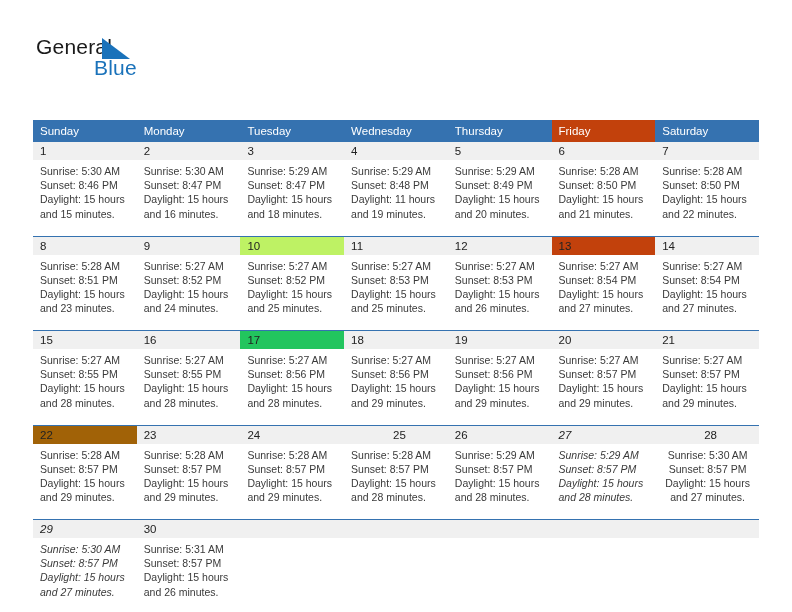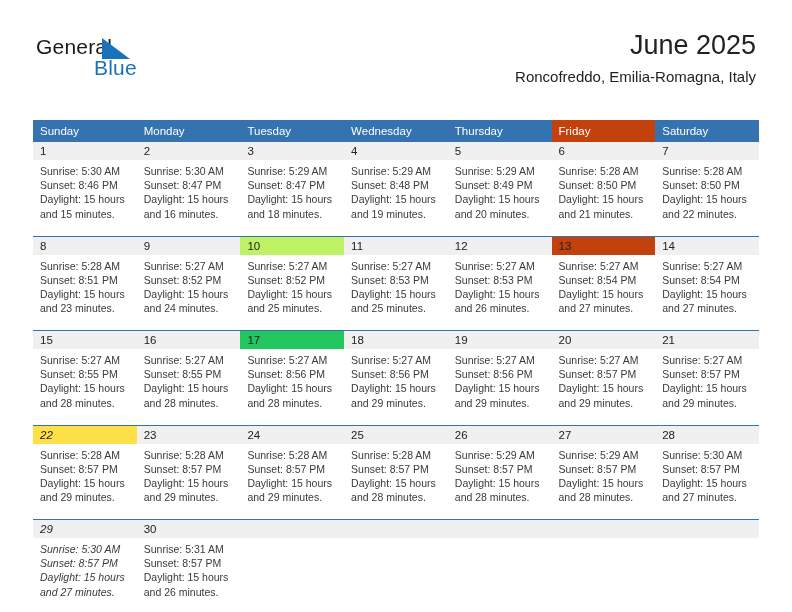--- a/index.html
+++ b/index.html
@@ -174,24 +174,20 @@
     <div class="logo">
       <span class="logo-general">General</span>
       <span class="logo-mark">
         <svg width="28" height="21" viewBox="0 0 28 21" xmlns="http://www.w3.org/2000/svg">
           <polygon points="0,0 0,21 28,21" fill="#1a72ba"></polygon>
         </svg>
       </span>
       <span class="logo-blue">Blue</span>
     </div>
 
-    <div class="title-block">
-      <div class="cal-title">June 2025</div>
-      <div class="cal-subtitle">Roncofreddo, Emilia-Romagna, Italy</div>
-    </div>
 
   </div>
 
   <table class="calendar">
     <thead>
       <tr>
         <th style="background: rgb(53, 114, 176); color: rgb(255, 255, 255);">Sunday</th>
         <th style="background: rgb(53, 114, 176); color: rgb(255, 255, 255);">Monday</th>
         <th style="background: rgb(53, 114, 176); color: rgb(255, 255, 255);">Tuesday</th>
         <th style="background: rgb(53, 114, 176); color: rgb(255, 255, 255);">Wednesday</th>
@@ -231,21 +227,21 @@
                 <div class="daylight-line">Daylight: 15 hours and 18 minutes.</div>
               </div>
             </div>
           </td>
           <td>
             <div class="cell">
               <div class="daynum-band" style="background: rgb(240, 240, 240);">4</div>
               <div class="cell-body" style="color: rgb(58, 58, 58);">
                 <div>Sunrise: 5:29 AM</div>
                 <div>Sunset: 8:48 PM</div>
-                <div class="daylight-line">Daylight: 15 hours and 19 minutes.</div>
+                <div class="daylight-line">Daylight: 11 hours and 19 minutes.</div>
               </div>
             </div>
           </td>
           <td>
             <div class="cell">
               <div class="daynum-band" style="background: rgb(240, 240, 240);">5</div>
               <div class="cell-body" style="color: rgb(58, 58, 58);">
                 <div>Sunrise: 5:29 AM</div>
                 <div>Sunset: 8:49 PM</div>
                 <div class="daylight-line">Daylight: 15 hours and 20 minutes.</div>
@@ -422,21 +418,21 @@
               </div>
             </div>
           </td>
         </tr>
         <tr class="spacer-row">
           <td colspan="7"></td>
         </tr>
         <tr class="week-row">
           <td style="border-top: 1px solid rgb(53, 114, 176);">
             <div class="cell">
-              <div class="daynum-band" style="background: #fde047; font-style: italic;">22</div>
+              <div class="daynum-band" style="background: #a16207;">22</div>
               <div class="cell-body" style="color: rgb(58, 58, 58);">
                 <div>Sunrise: 5:28 AM</div>
                 <div>Sunset: 8:57 PM</div>
                 <div class="daylight-line">Daylight: 15 hours and 29 minutes.</div>
               </div>
             </div>
           </td>
           <td style="border-top: 1px solid rgb(53, 114, 176);">
             <div class="cell">
               <div class="daynum-band" style="background: rgb(240, 240, 240);">23</div>
@@ -452,49 +448,49 @@
               <div class="daynum-band" style="background: rgb(240, 240, 240);">24</div>
               <div class="cell-body" style="color: rgb(58, 58, 58);">
                 <div>Sunrise: 5:28 AM</div>
                 <div>Sunset: 8:57 PM</div>
                 <div class="daylight-line">Daylight: 15 hours and 29 minutes.</div>
               </div>
             </div>
           </td>
           <td style="border-top: 1px solid rgb(53, 114, 176);">
             <div class="cell">
-              <div class="daynum-band" style="background: rgb(240, 240, 240);">25</div>
+              <div class="daynum-band" style="background: rgb(240, 240, 240); text-align: center;">25</div>
               <div class="cell-body" style="color: rgb(58, 58, 58);">
                 <div>Sunrise: 5:28 AM</div>
                 <div>Sunset: 8:57 PM</div>
                 <div class="daylight-line">Daylight: 15 hours and 28 minutes.</div>
               </div>
             </div>
           </td>
           <td style="border-top: 1px solid rgb(53, 114, 176);">
             <div class="cell">
               <div class="daynum-band" style="background: rgb(240, 240, 240);">26</div>
               <div class="cell-body" style="color: rgb(58, 58, 58);">
                 <div>Sunrise: 5:29 AM</div>
                 <div>Sunset: 8:57 PM</div>
                 <div class="daylight-line">Daylight: 15 hours and 28 minutes.</div>
               </div>
             </div>
           </td>
-          <td style="border-top: 1px solid rgb(53, 114, 176);">
+          <td style="border-top: 1px solid rgb(53, 114, 176); font-style: italic;">
             <div class="cell">
               <div class="daynum-band" style="background: rgb(240, 240, 240);">27</div>
               <div class="cell-body" style="color: rgb(58, 58, 58);">
                 <div>Sunrise: 5:29 AM</div>
                 <div>Sunset: 8:57 PM</div>
                 <div class="daylight-line">Daylight: 15 hours and 28 minutes.</div>
               </div>
             </div>
           </td>
-          <td style="border-top: 1px solid rgb(53, 114, 176);">
+          <td style="border-top: 1px solid rgb(53, 114, 176); text-align: center;">
             <div class="cell">
               <div class="daynum-band" style="background: rgb(240, 240, 240);">28</div>
               <div class="cell-body" style="color: rgb(58, 58, 58);">
                 <div>Sunrise: 5:30 AM</div>
                 <div>Sunset: 8:57 PM</div>
                 <div class="daylight-line">Daylight: 15 hours and 27 minutes.</div>
               </div>
             </div>
           </td>
         </tr>

